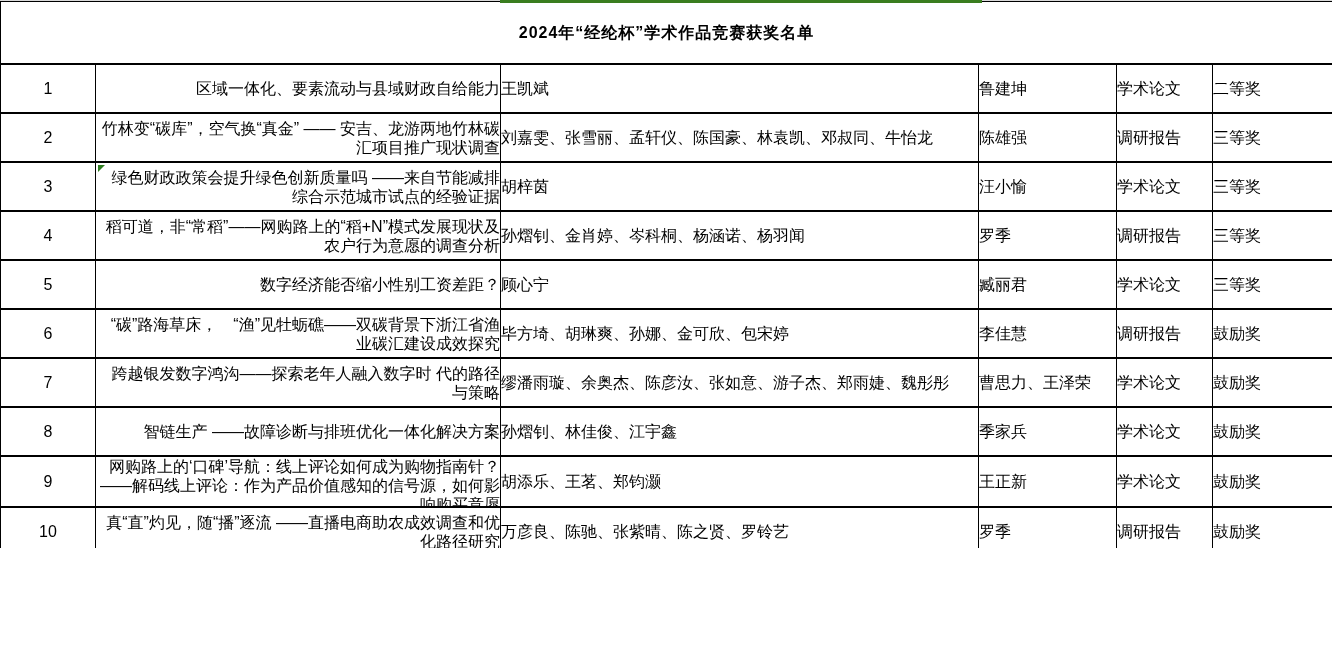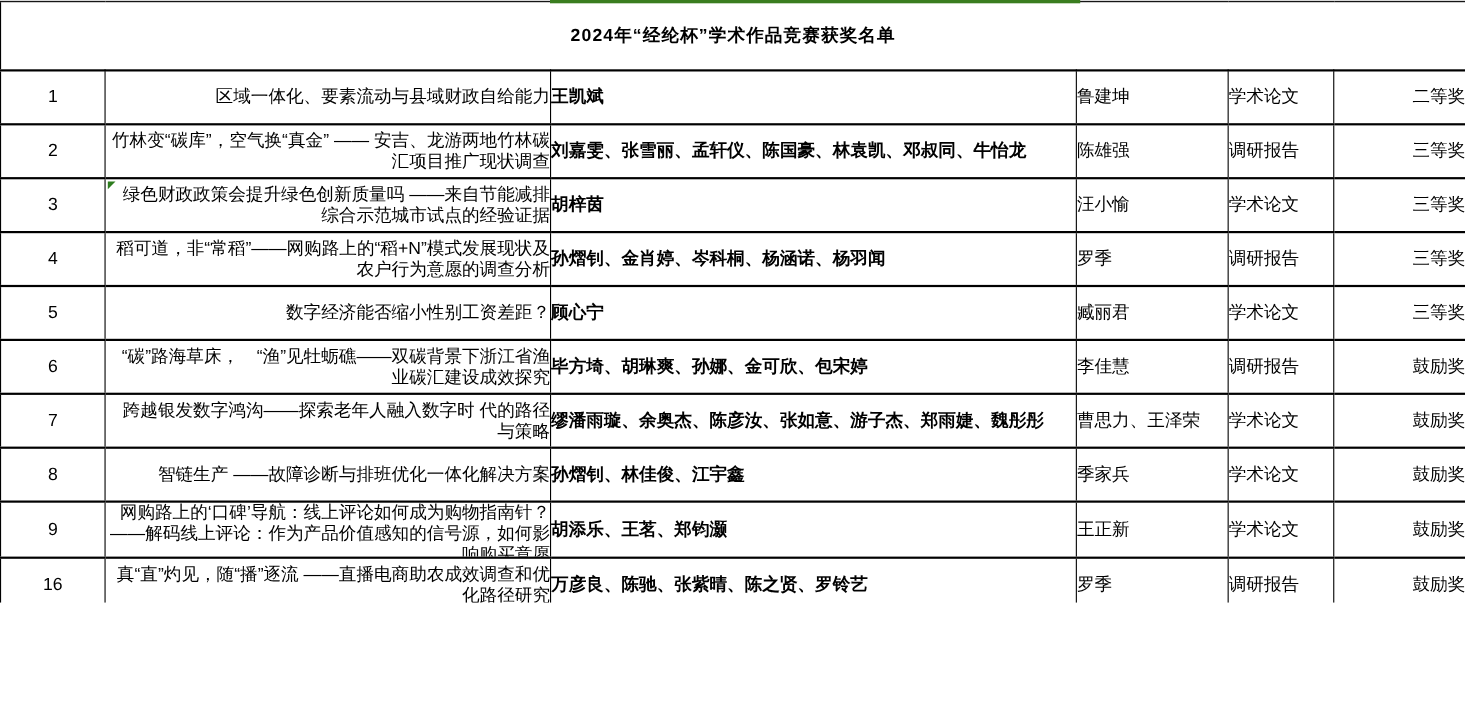--- a/index.html
+++ b/index.html
@@ -44,24 +44,24 @@
   tr.data-row{height:49px;}
   tr.head-row th{
     font-size:18px;font-weight:bold;text-align:left;
   }
   th.h-idx,th.h-award{text-align:center;}
   th.h-proj{text-align:center;}
   th.h-auth,th.h-adv,th.h-type{padding-left:6px;}
   td.c-idx{text-align:center;}
   td.c-proj{padding:0 4px 0 5px;}
   td.c-proj .clip{max-height:49px;overflow:hidden;text-align:right;}
-  td.c-auth{padding-left:7px;font-weight:bold;}
+  td.c-auth{padding-left:7px;}
   td.c-adv{padding-left:7px;margin-left:16px;}
   td.c-type{padding-left:8px;}
-  td.c-award{text-align:right;}
+  td.c-award{text-align:left;}
   .err-tri-host{position:relative;}
   .err-tri{
     position:absolute;top:2px;left:2px;width:0;height:0;
     border-top:7px solid #2e7d1f;border-right:7px solid transparent;
   }
 </style>
 </head>
 <body>
 
 <div class="page">
@@ -178,21 +178,21 @@
       <td class="c-proj">
             <div class="clip">网购路上的‘口碑’导航：线上评论如何成为购物指南针？——解码线上评论：作为产品价值感知的信号源，如何影响购买意愿</div>
           </td>
       <td class="c-auth">胡添乐、王茗、郑钧灏</td>
       <td class="c-adv">王正新</td>
       <td class="c-type">学术论文</td>
       <td class="c-award">鼓励奖</td>
     </tr>
 
     <tr class="data-row">
-      <td class="c-idx">16</td>
+      <td class="c-idx">10</td>
       <td class="c-proj">
             <div class="clip">真“直”灼见，随“播”逐流 ——直播电商助农成效调查和优化路径研究</div>
           </td>
       <td class="c-auth">万彦良、陈驰、张紫晴、陈之贤、罗铃艺</td>
       <td class="c-adv">罗季</td>
       <td class="c-type">调研报告</td>
       <td class="c-award">鼓励奖</td>
     </tr>
   </tbody>
     </table>

